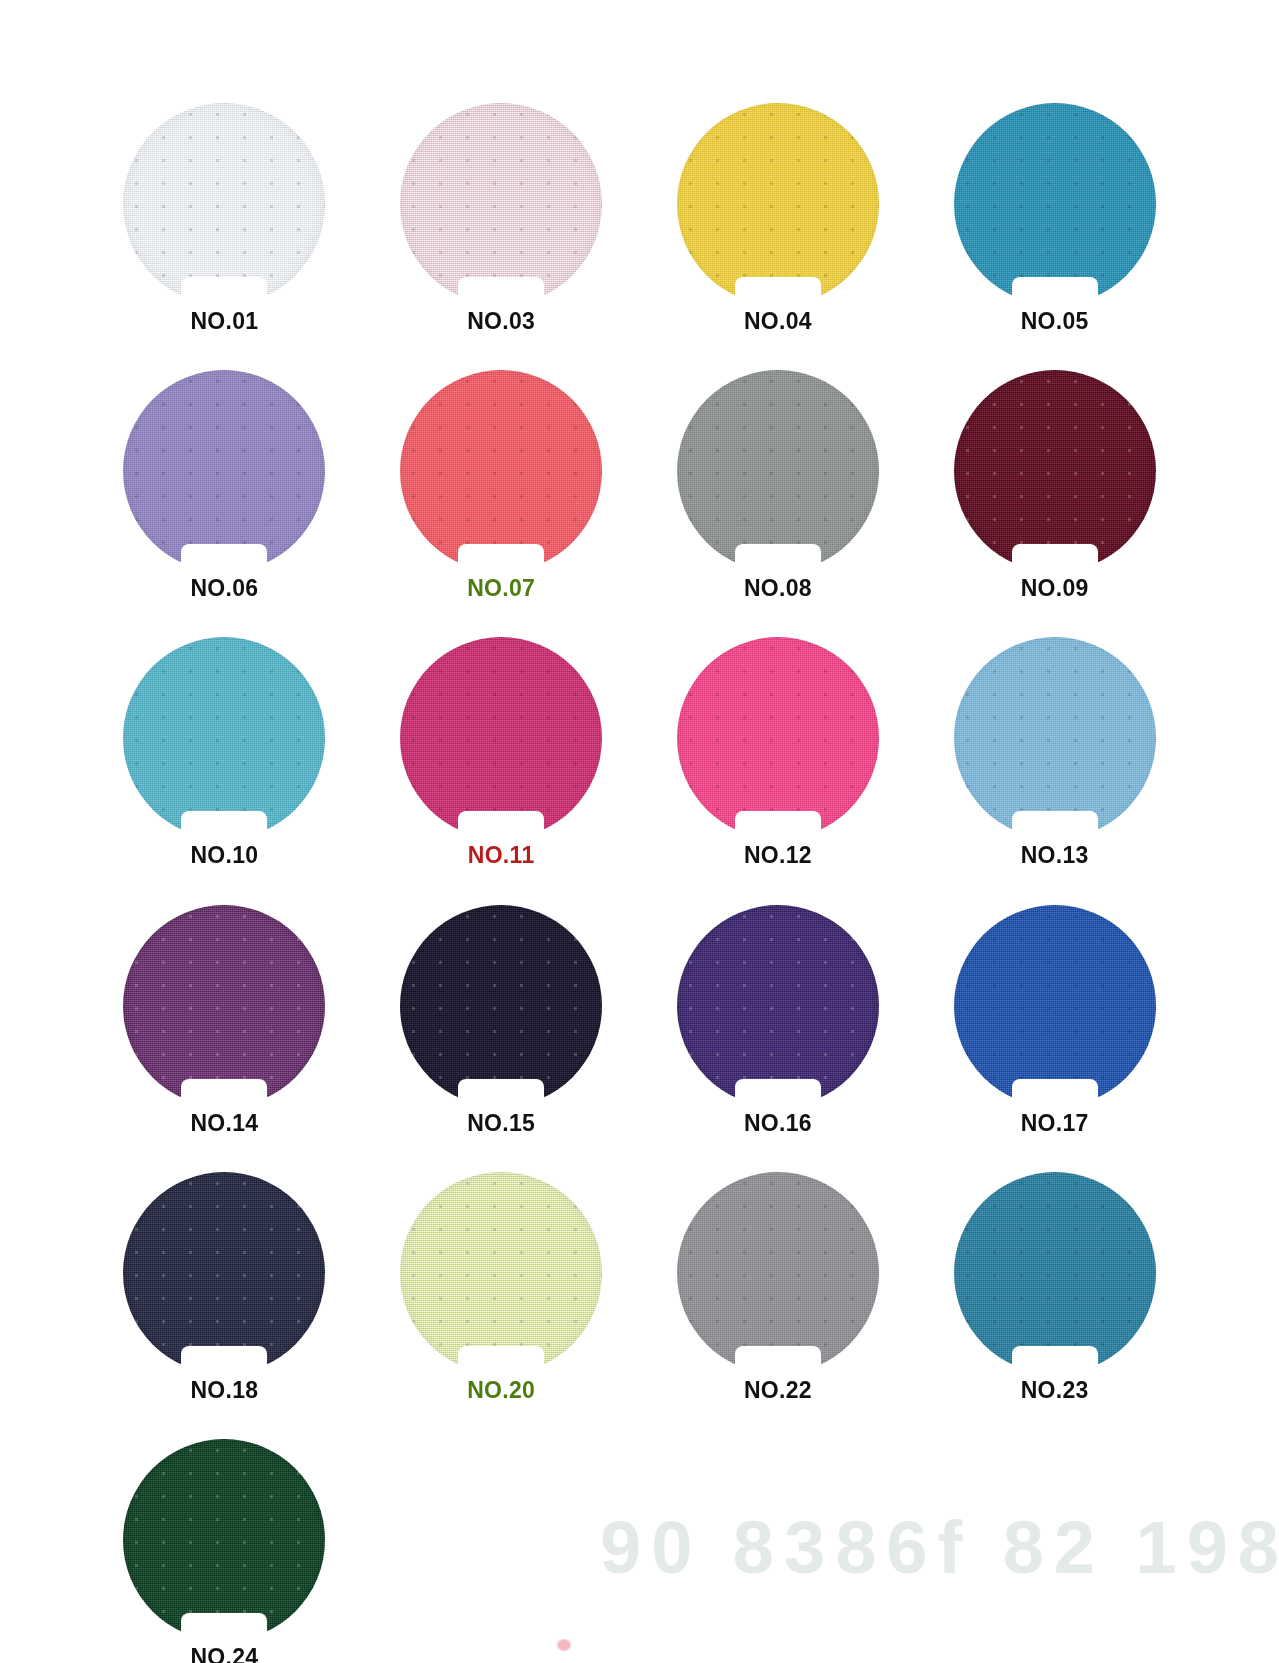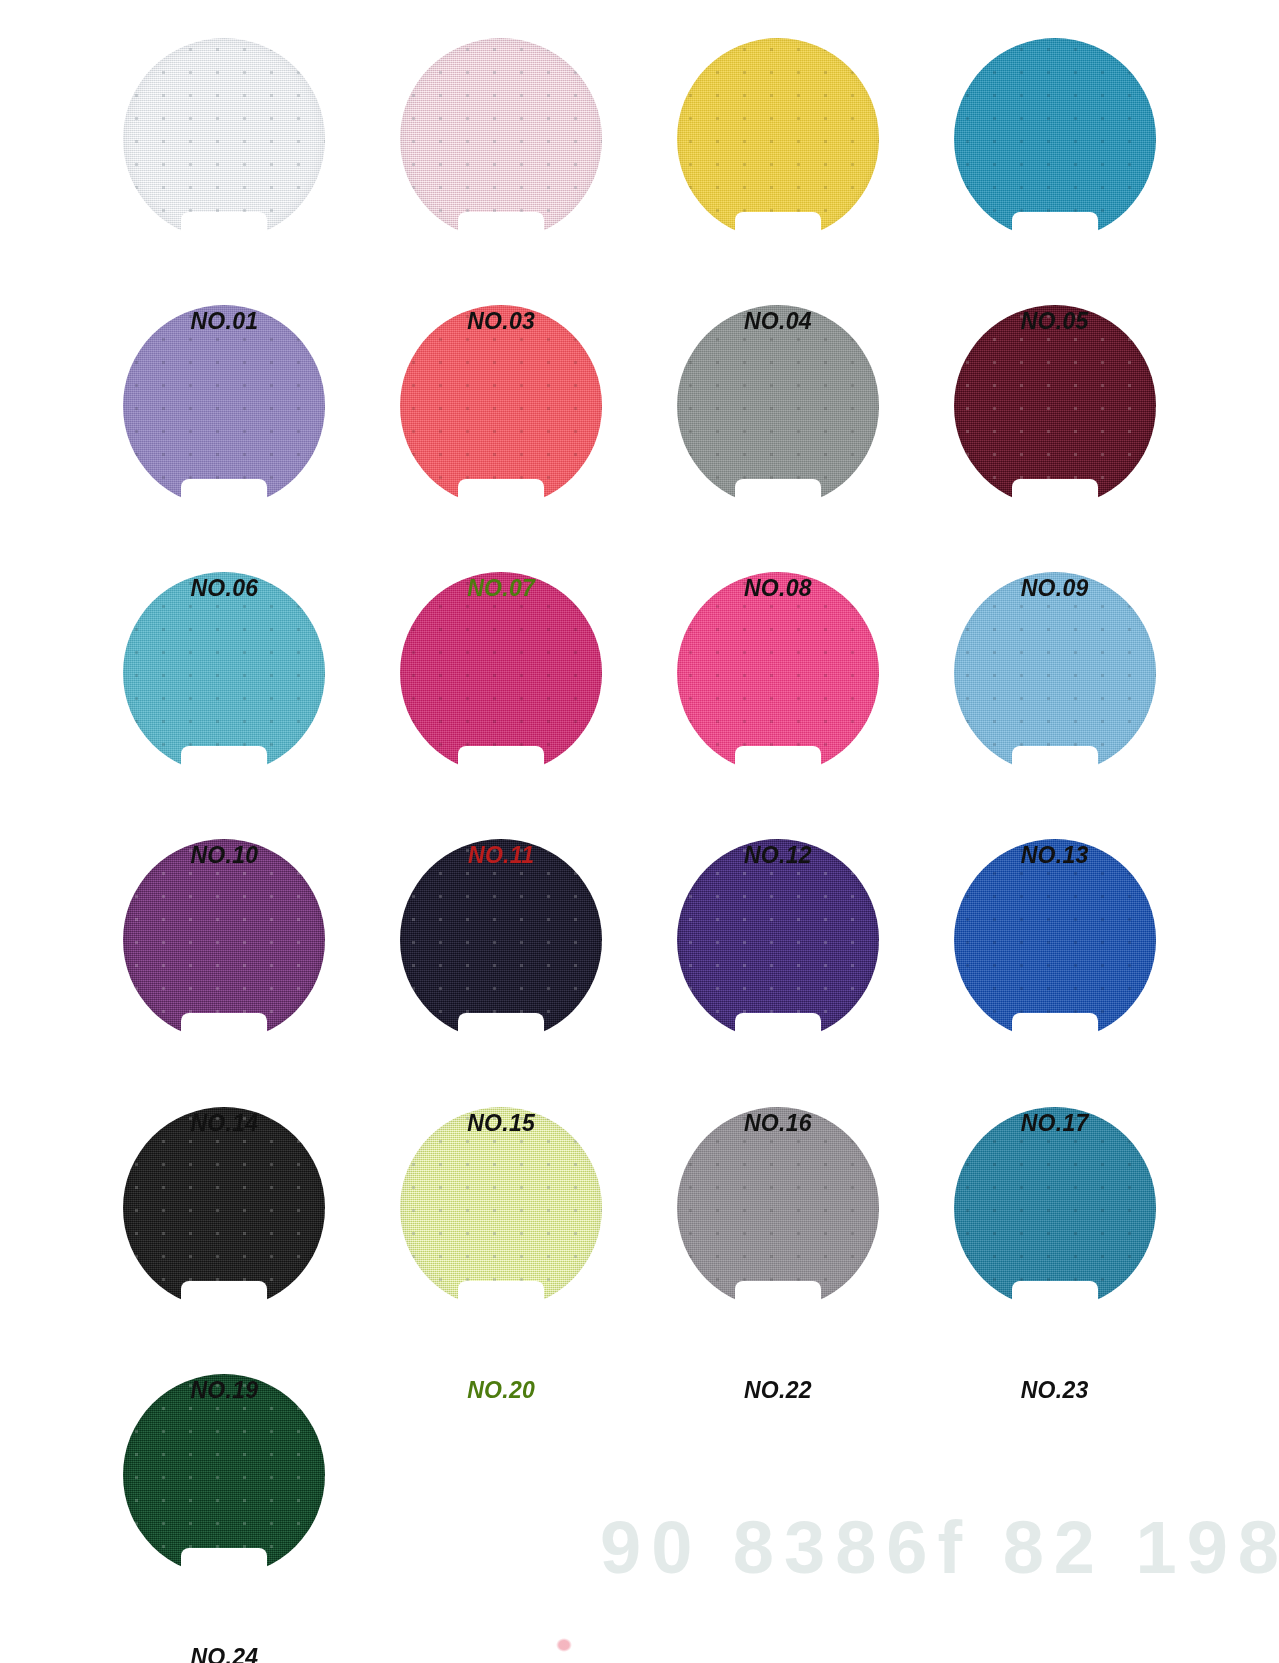--- a/index.html
+++ b/index.html
@@ -45,23 +45,22 @@
     display: grid;
     grid-template-columns: repeat(4, 1fr);
     grid-template-rows: repeat(6, 1fr);
     padding: 38px 86px 22px 86px;
     z-index: 2;
   }
 
   .swatch-cell {
     position: relative;
     display: flex;
-    align-items: flex-start;
+    align-items: flex-end;
     justify-content: center;
-    font-style: italic;
   }
 
   
   .swatch-disc {
     position: relative;
     width: 202px;
     height: 202px;
     border-radius: 50%;
     background-color: #cccccc;
     
@@ -232,24 +231,24 @@
         </div>
         <div class="swatch-label" style="color: rgb(17, 17, 17);">NO.16</div>
       </div>
       <div class="swatch-cell">
         <div class="swatch-disc" style="background-color: rgb(16, 73, 173);">
           <div class="swatch-notch" style="background: rgb(255, 255, 255);"></div>
         </div>
         <div class="swatch-label" style="color: rgb(17, 17, 17); margin-top: 24px;">NO.17</div>
       </div>
       <div class="swatch-cell">
-        <div class="swatch-disc is-dark" style="background-color: rgb(28, 28, 28);">
-          <div class="swatch-notch" style="background: rgb(255, 255, 255);"></div>
-        </div>
-        <div class="swatch-label" style="color: rgb(17, 17, 17);">NO.19</div>
+        <div class="swatch-disc is-dark" style="background-color: rgb(43, 48, 80);">
+          <div class="swatch-notch" style="background: rgb(255, 255, 255);"></div>
+        </div>
+        <div class="swatch-label" style="color: rgb(17, 17, 17);">NO.18</div>
       </div>
       <div class="swatch-cell">
         <div class="swatch-disc is-light" style="background-color: rgb(215, 236, 78);">
           <div class="swatch-notch" style="background: rgb(255, 255, 255);"></div>
         </div>
         <div class="swatch-label" style="color: #4d7c0f;">NO.20</div>
       </div>
       <div class="swatch-cell">
         <div class="swatch-disc" style="background-color: rgb(142, 139, 145);">
           <div class="swatch-notch" style="background: rgb(255, 255, 255);"></div>

